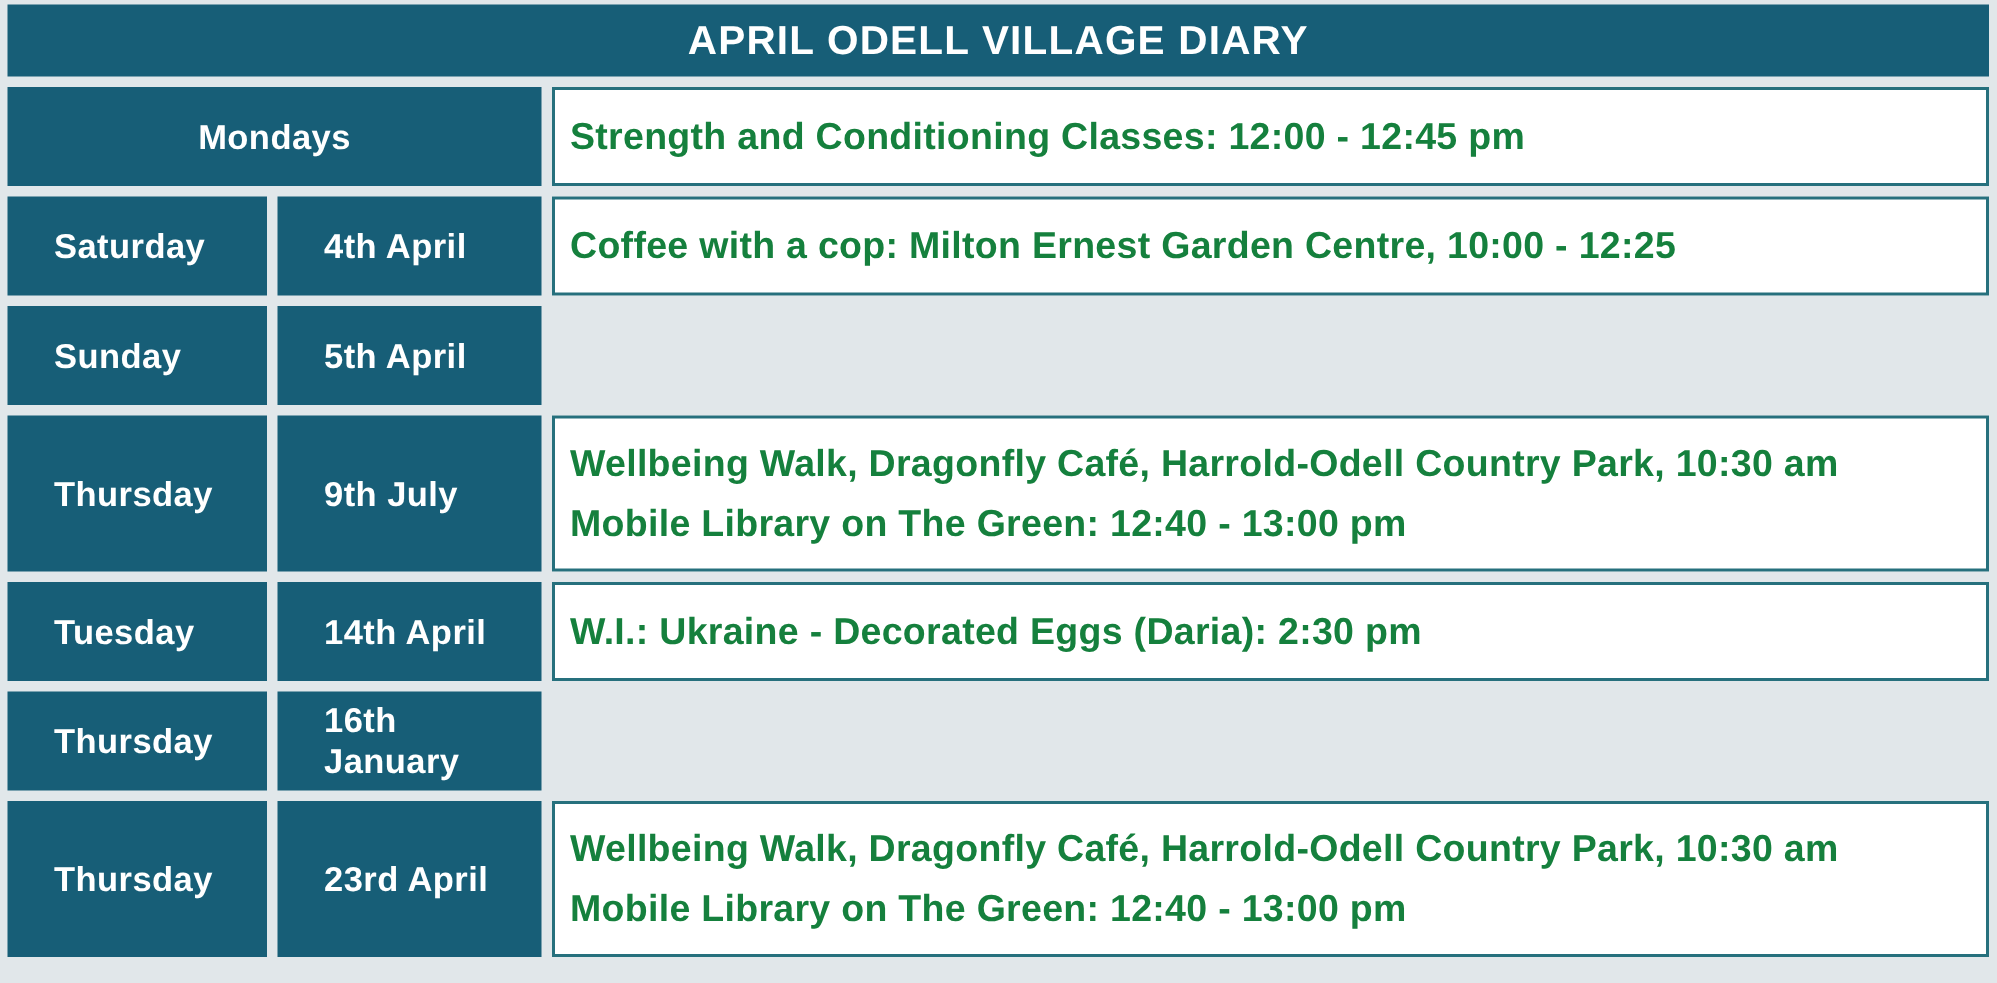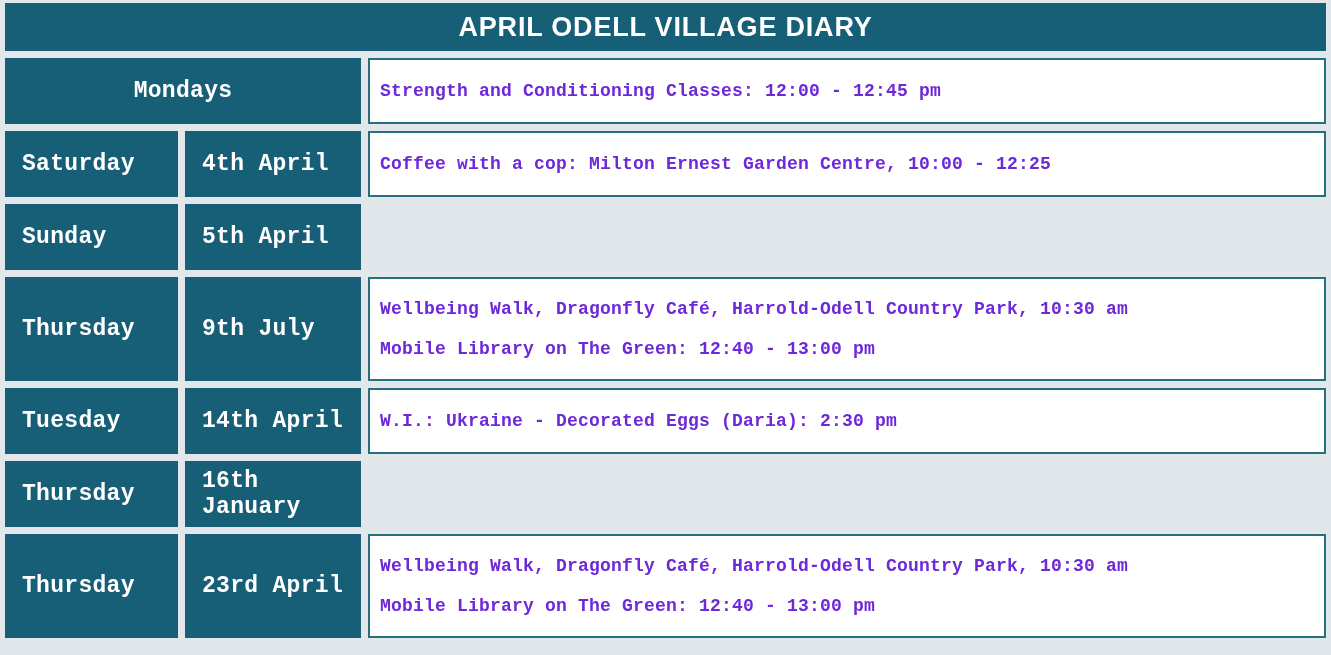--- a/index.html
+++ b/index.html
@@ -42,47 +42,46 @@
   .row.merged {
     grid-template-columns: 356px 1fr;
   }
   .row.tall {
     height: 104px;
   }
   .cell {
     box-sizing: border-box;
     display: flex;
     align-items: center;
-    font-family: Liberation Mono, monospace;
   }
   .cell.head {
     background: #175e77;
     color: #ffffff;
     font-weight: 700;
     font-size: 23px;
     letter-spacing: 0.3px;
-    padding-left: 17px;
+    padding-left: 31px;
   }
   .cell.head.center {
     justify-content: center;
     padding-left: 0;
   }
   .cell.event {
     background: #ffffff;
     border: 2px solid #26707d;
     flex-direction: column;
     align-items: flex-start;
     justify-content: center;
     padding-left: 10px;
     padding-right: 6px;
   }
   .cell.event .line {
-    color: #6d28d9;
+    color: #15803d;
     font-weight: 700;
-    font-size: 18px;
+    font-size: 25px;
     letter-spacing: 0.2px;
     line-height: 40px;
     white-space: nowrap;
     text-align: center;
   }
 </style>
 </head>
 <body>
 
 <div class="diary">

